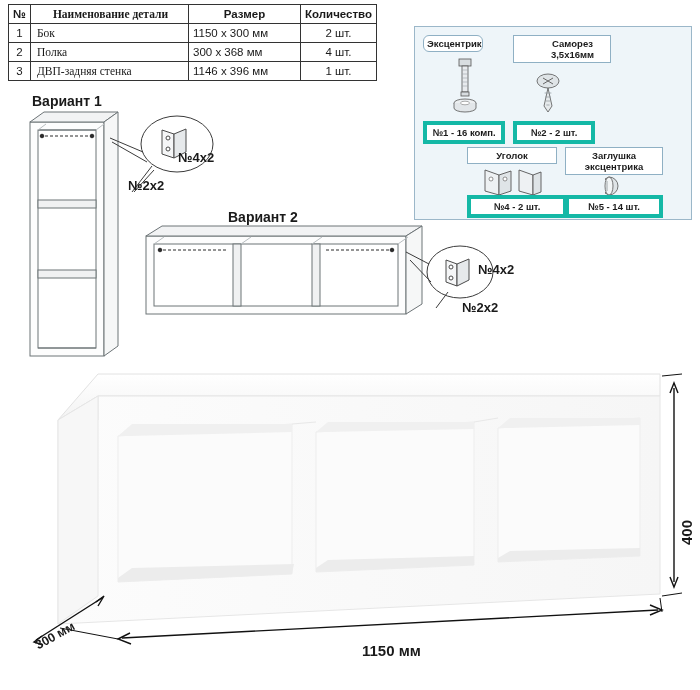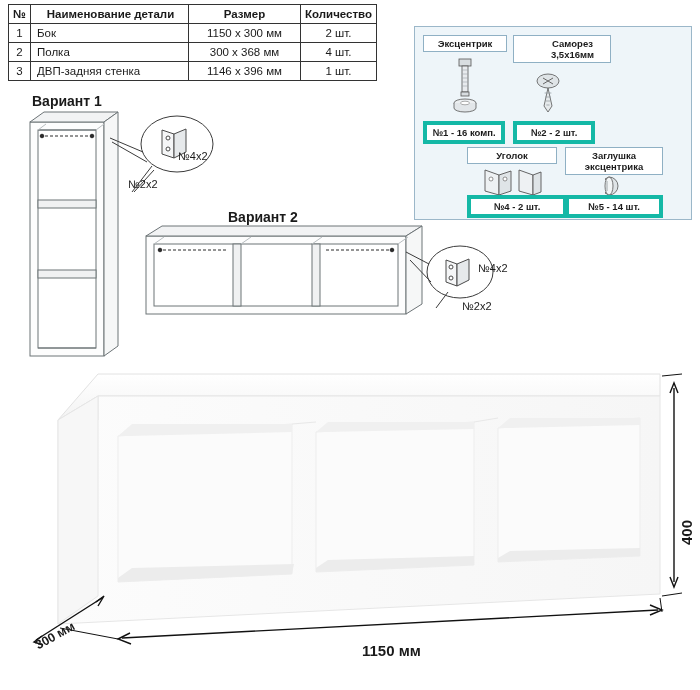--- a/index.html
+++ b/index.html
@@ -24,22 +24,22 @@
     font-size: 11.5px;
   }
   #parts-table th, #parts-table td {
     border: 1px solid #333;
     padding: 3px 4px;
     height: 18px;
     box-sizing: border-box;
   }
   #parts-table th { font-weight: bold; text-align: center; }
   .col-num { width: 22px; text-align: center; }
-  .col-name { width: 158px; text-align: left; padding-left: 6px !important; }
-  .col-size { width: 112px; text-align: center; }
+  .col-name { width: 158px; text-align: left; padding-left: 6px !important; font-family: Liberation Serif, serif; }
+  .col-size { width: 112px; }
   .col-qty  { width: 72px; text-align: center; }
 
   
   #hardware-box {
     left: 414px; top: 26px;
     width: 278px; height: 194px;
     border: 1px solid #9bb7c9;
     background: #eef5f9;
     box-sizing: border-box;
   }
@@ -66,22 +66,22 @@
   .hw-art { position: absolute; }
 
   
   .variant-label {
     font-size: 14px;
     font-weight: bold;
   }
 
   
   .callout-text {
-    font-size: 11px;
-    font-weight: normal;
+    font-size: 13px;
+    font-weight: bold;
   }
   .dim-text {
     font-weight: bold;
     font-size: 15px;
   }
   .dim-text-small {
     font-weight: bold;
     font-size: 12.5px;
   }
   .rot90 { transform: rotate(-90deg); transform-origin: left top; }
@@ -117,21 +117,21 @@
       <td class="col-name">ДВП-задняя стенка</td>
       <td class="col-size">1146 x 396 мм</td>
       <td class="col-qty">1 шт.</td>
     </tr>
   </tbody>
 </table>
 
 <div class="abs" id="hardware-box">
 
   <div class="hw-cell" style="left:8px; top:8px; width:82px; height:104px;">
-    <div class="hw-title" style="width:84px;">Эксцентрик</div>
+    <div class="hw-title" style="width:60px;border-radius:6px;">Эксцентрик</div>
     <svg class="hw-art" style="left:16px; top:22px;" width="52" height="62" viewBox="0 0 52 62">
       <rect x="20" y="2" width="12" height="7" fill="#d8dde0" stroke="#555" stroke-width="0.8"></rect>
       <rect x="23" y="9" width="6" height="26" fill="#e8ebee" stroke="#555" stroke-width="0.8"></rect>
       <path d="M23 13 h6 M23 17 h6 M23 21 h6 M23 25 h6 M23 29 h6" stroke="#9aa3a8" stroke-width="0.6"></path>
       <rect x="22" y="35" width="8" height="4" fill="#d8dde0" stroke="#555" stroke-width="0.8"></rect>
       <ellipse cx="26" cy="46" rx="11" ry="4" fill="#eceff1" stroke="#555" stroke-width="0.8"></ellipse>
       <path d="M15 46 v5 a11 4 0 0 0 22 0 v-5" fill="#e2e6e9" stroke="#555" stroke-width="0.8"></path>
       <ellipse cx="26" cy="46" rx="4.5" ry="1.8" fill="#ffffff" stroke="#777" stroke-width="0.6"></ellipse>
     </svg>
     <div class="hw-caption" style="position:absolute; left:0; top:86px; width:82px;">№1 - 16 комп.</div>

